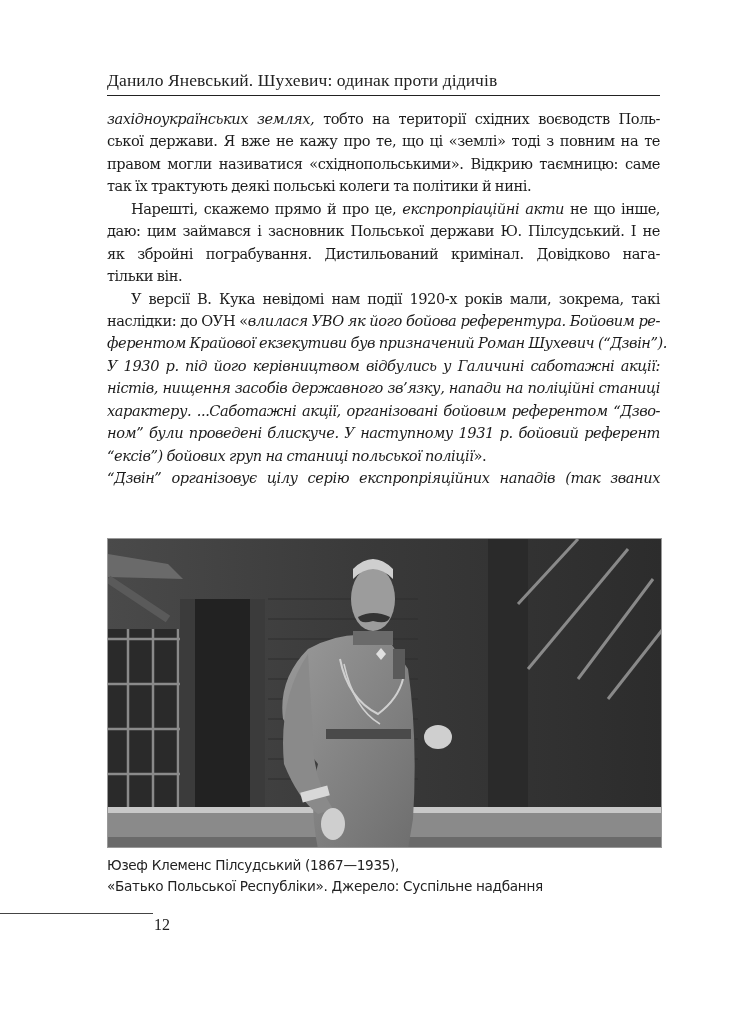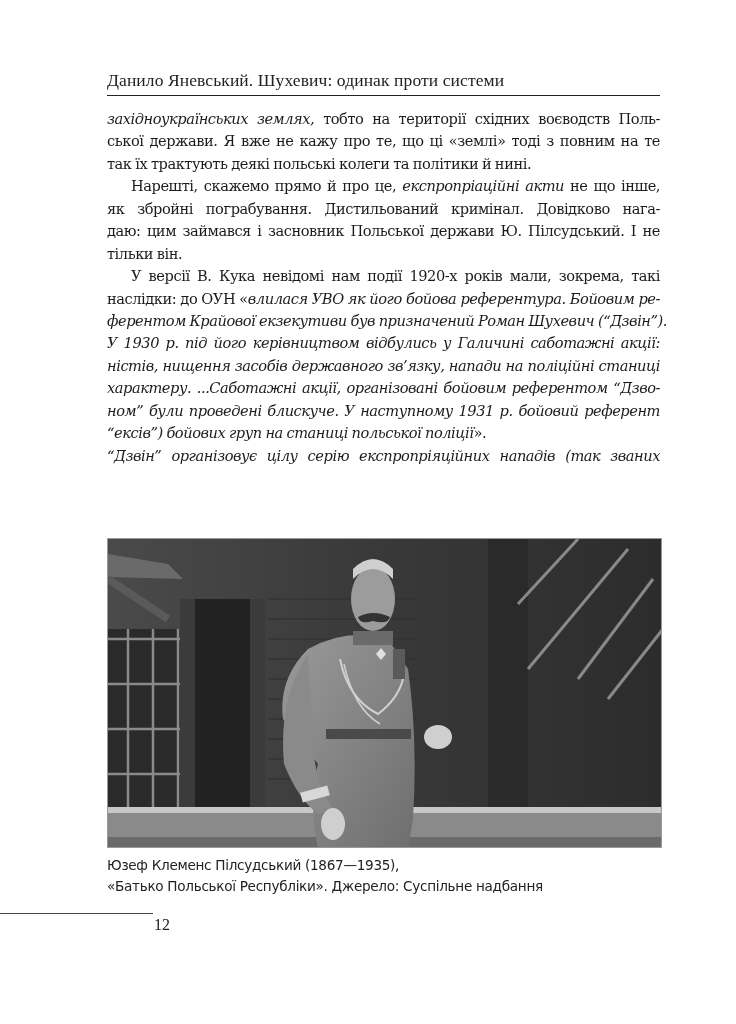--- a/index.html
+++ b/index.html
@@ -98,30 +98,31 @@
       top: 916px;
       font-family: "Liberation Serif", serif;
       font-size: 16px;
       color: #222;
       margin-left: 47px;
     }
   </style>
 </head>
 <body>
 
-<div class="running-head">Данило Яневський. Шухевич: одинак проти системи</div>
+<div class="running-head">Данило Яневський. Шухевич: одинак проти дідичів</div>
 <div class="head-rule"></div>
 
 <div class="body-text" id="body-text">
     <span class="line"><span class="it">західноукраїнських землях,</span><span> тобто на території східних воєводств Поль-</span></span>
     <span class="line"><span>ської держави. Я вже не кажу про те, що ці «землі» тоді з повним на те</span></span>
+    <span class="line"><span>правом могли називатися «східнопольськими». Відкрию таємницю: саме</span></span>
     <span class="line last"><span>так їх трактують деякі польські колеги та політики й нині.</span></span>
     <span class="line indent"><span>Нарешті, скажемо прямо й про це, </span><span class="it">експропріаційні акти</span><span> не що інше,</span></span>
+    <span class="line"><span>даю: цим займався і засновник Польської держави Ю. Пілсудський. І не</span></span>
     <span class="line"><span>як збройні пограбування. Дистильований кримінал. Довідково нага-</span></span>
-    <span class="line"><span>даю: цим займався і засновник Польської держави Ю. Пілсудський. І не</span></span>
     <span class="line last"><span>тільки він.</span></span>
     <span class="line indent"><span>У версії В. Кука невідомі нам події 1920-х років мали, зокрема, такі</span></span>
     <span class="line"><span>наслідки: до ОУН «</span><span class="it">влилася УВО як його бойова референтура. Бойовим ре-</span></span>
     <span class="line"><span class="it">ферентом Крайової екзекутиви був призначений Роман Шухевич (“Дзвін”).</span></span>
     <span class="line"><span class="it">У 1930 р. під його керівництвом відбулись у Галичині саботажні акції:</span></span>
     <span class="line"><span class="it">ністів, нищення засобів державного зв’язку, напади на поліційні станиці</span></span>
     <span class="line"><span class="it">характеру. ...Саботажні акції, організовані бойовим референтом “Дзво-</span></span>
     <span class="line"><span class="it">ном” були проведені блискуче. У наступному 1931 р. бойовий референт</span></span>
     <span class="line last"><span class="it">“ексів”) бойових груп на станиці польської поліції</span><span>».</span></span>
     <span class="line"><span class="it">“Дзвін” організовує цілу серію експропріяційних нападів (так званих</span></span>

